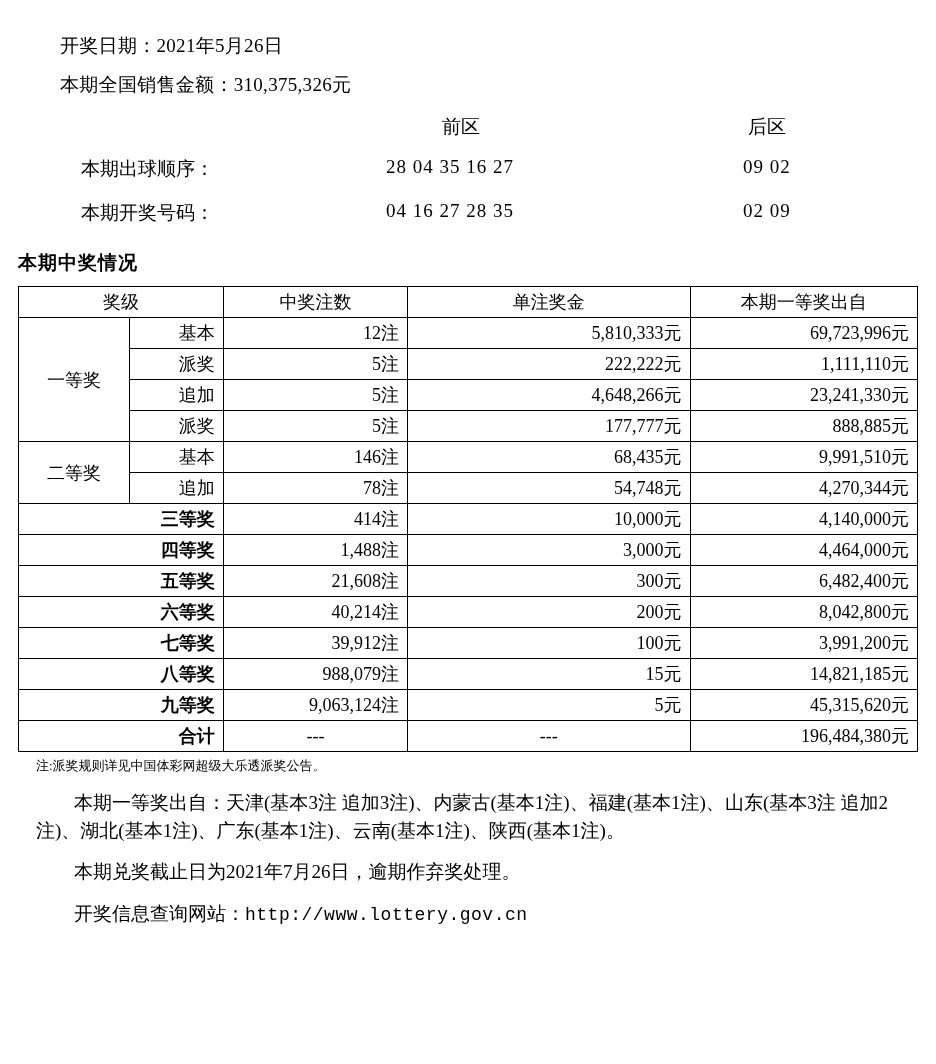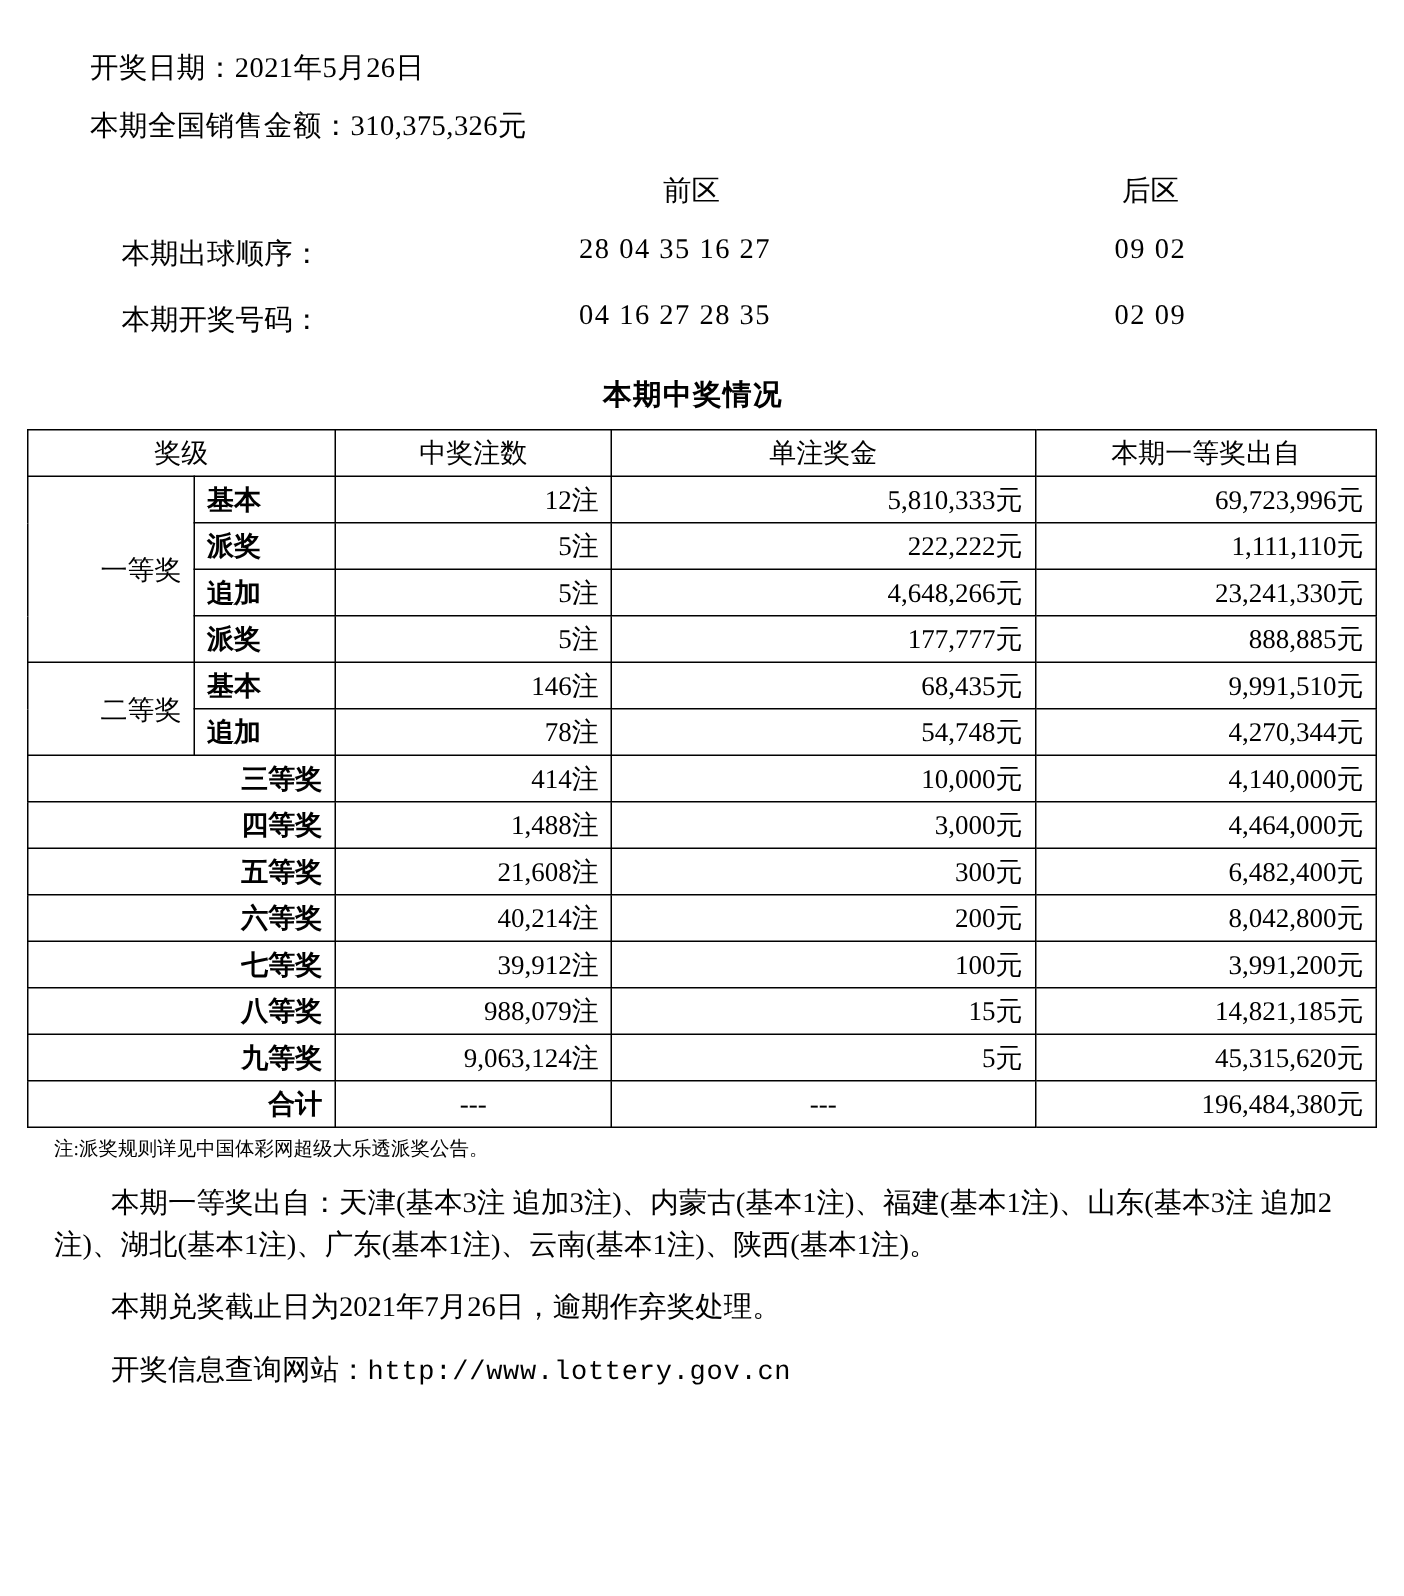--- a/index.html
+++ b/index.html
@@ -65,21 +65,21 @@
     letter-spacing: 1px;
   }
   .ball-back {
     position: absolute;
     left: 725px;
     top: 8px;
     font-size: 19px;
     letter-spacing: 1px;
   }
   .section-title {
-    text-align: center;
+    text-align: left;
     font-size: 19px;
     font-weight: bold;
     margin: 14px 0 10px 0;
     letter-spacing: 1px;
   }
 
   table.prize {
     border-collapse: collapse;
     width: 900px;
     margin: 0 auto;
@@ -90,25 +90,25 @@
     padding: 2px 8px;
     height: 30px;
     line-height: 26px;
   }
   table.prize th {
     text-align: center;
     font-weight: normal;
     font-size: 18px;
   }
   .c-level { width: 210px; text-align: right; font-weight: bold; }
-  .c-sub   { width: 96px; text-align: left; font-weight: bold; }
+  .c-sub   { width: 96px; text-align: right; }
   .c-count { width: 188px; text-align: right; padding-right: 14px; }
   .c-amount{ width: 290px; text-align: right; padding-right: 14px; }
   .c-total { width: 232px; text-align: right; padding-right: 14px; }
-  .lvl-merge { text-align: right; vertical-align: middle; }
+  .lvl-merge { text-align: center; vertical-align: middle; }
   .center { text-align: center !important; }
 
   .note-small {
     font-size: 13px;
     margin: 5px 0 0 18px;
   }
   .para {
     font-size: 19px;
     line-height: 1.45;
     margin: 14px 18px 0 18px;

